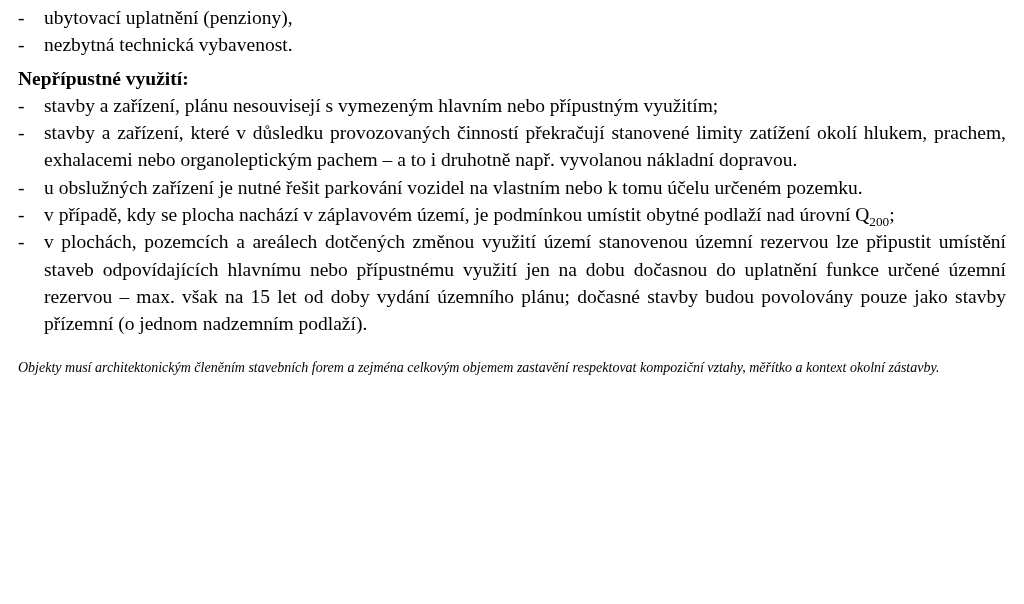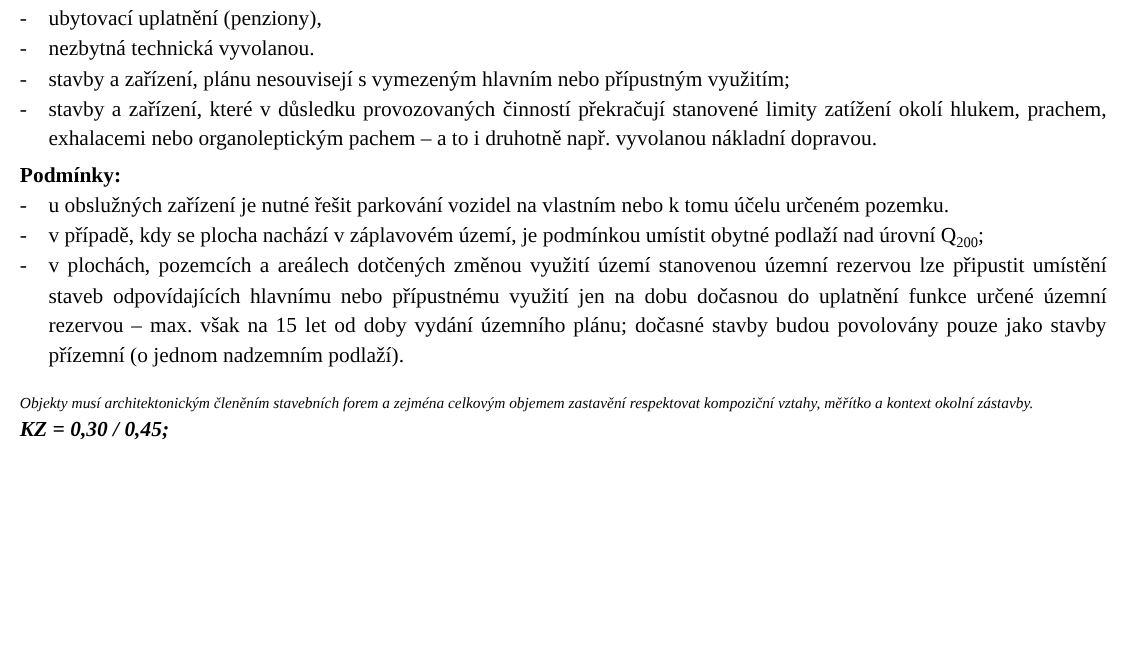--- a/index.html
+++ b/index.html
@@ -74,46 +74,45 @@
 <body>
 
 <div class="page">
 
   <div class="row">
     <span class="bullet">-</span>
     <span class="bullet-text">ubytovací uplatnění (penziony),</span>
   </div>
   <div class="row">
     <span class="bullet">-</span>
-    <span class="bullet-text">nezbytná technická vyvolanou.</span>
+    <span class="bullet-text">nezbytná technická vybavenost.</span>
   </div>
 
+  <div class="heading">Nepřípustné využití:</div>
   <div class="row">
     <span class="bullet">-</span>
     <span class="bullet-text">stavby a zařízení, plánu nesouvisejí s vymezeným hlavním nebo přípustným využitím;</span>
   </div>
   <div class="row">
     <span class="bullet">-</span>
     <span class="bullet-text">stavby a zařízení, které v důsledku provozovaných činností překračují stanovené limity zatížení okolí hlukem, prachem, exhalacemi nebo organoleptickým pachem – a to i druhotně např. vyvolanou nákladní dopravou.</span>
   </div>
 
-  <div class="heading">Podmínky:</div>
   <div class="row">
     <span class="bullet">-</span>
     <span class="bullet-text">u obslužných zařízení je nutné řešit parkování vozidel na vlastním nebo k tomu účelu určeném pozemku.</span>
   </div>
   <div class="row">
     <span class="bullet">-</span>
     <span class="bullet-text">
       <span>v případě, kdy se plocha nachází v záplavovém území, je podmínkou umístit obytné podlaží nad úrovní </span><span>Q</span><sub>200</sub><span>;</span>
     </span>
   </div>
   <div class="row">
     <span class="bullet">-</span>
     <span class="bullet-text">v plochách, pozemcích a areálech dotčených změnou využití území stanovenou územní rezervou lze připustit umístění staveb odpovídajících hlavnímu nebo přípustnému využití jen na dobu dočasnou do uplatnění funkce určené územní rezervou – max. však na 15 let od doby vydání územního plánu; dočasné stavby budou povolovány pouze jako stavby přízemní (o jednom nadzemním podlaží).</span>
   </div>
 
   <div class="spacer-lg"></div>
 
   <div class="italic">Objekty musí architektonickým členěním stavebních forem a zejména celkovým objemem zastavění respektovat kompoziční vztahy, měřítko a kontext okolní zástavby.</div>
-  <div class="italic-bold">KZ = 0,30 / 0,45;</div>
 
 </div>
 
 </body></html>

